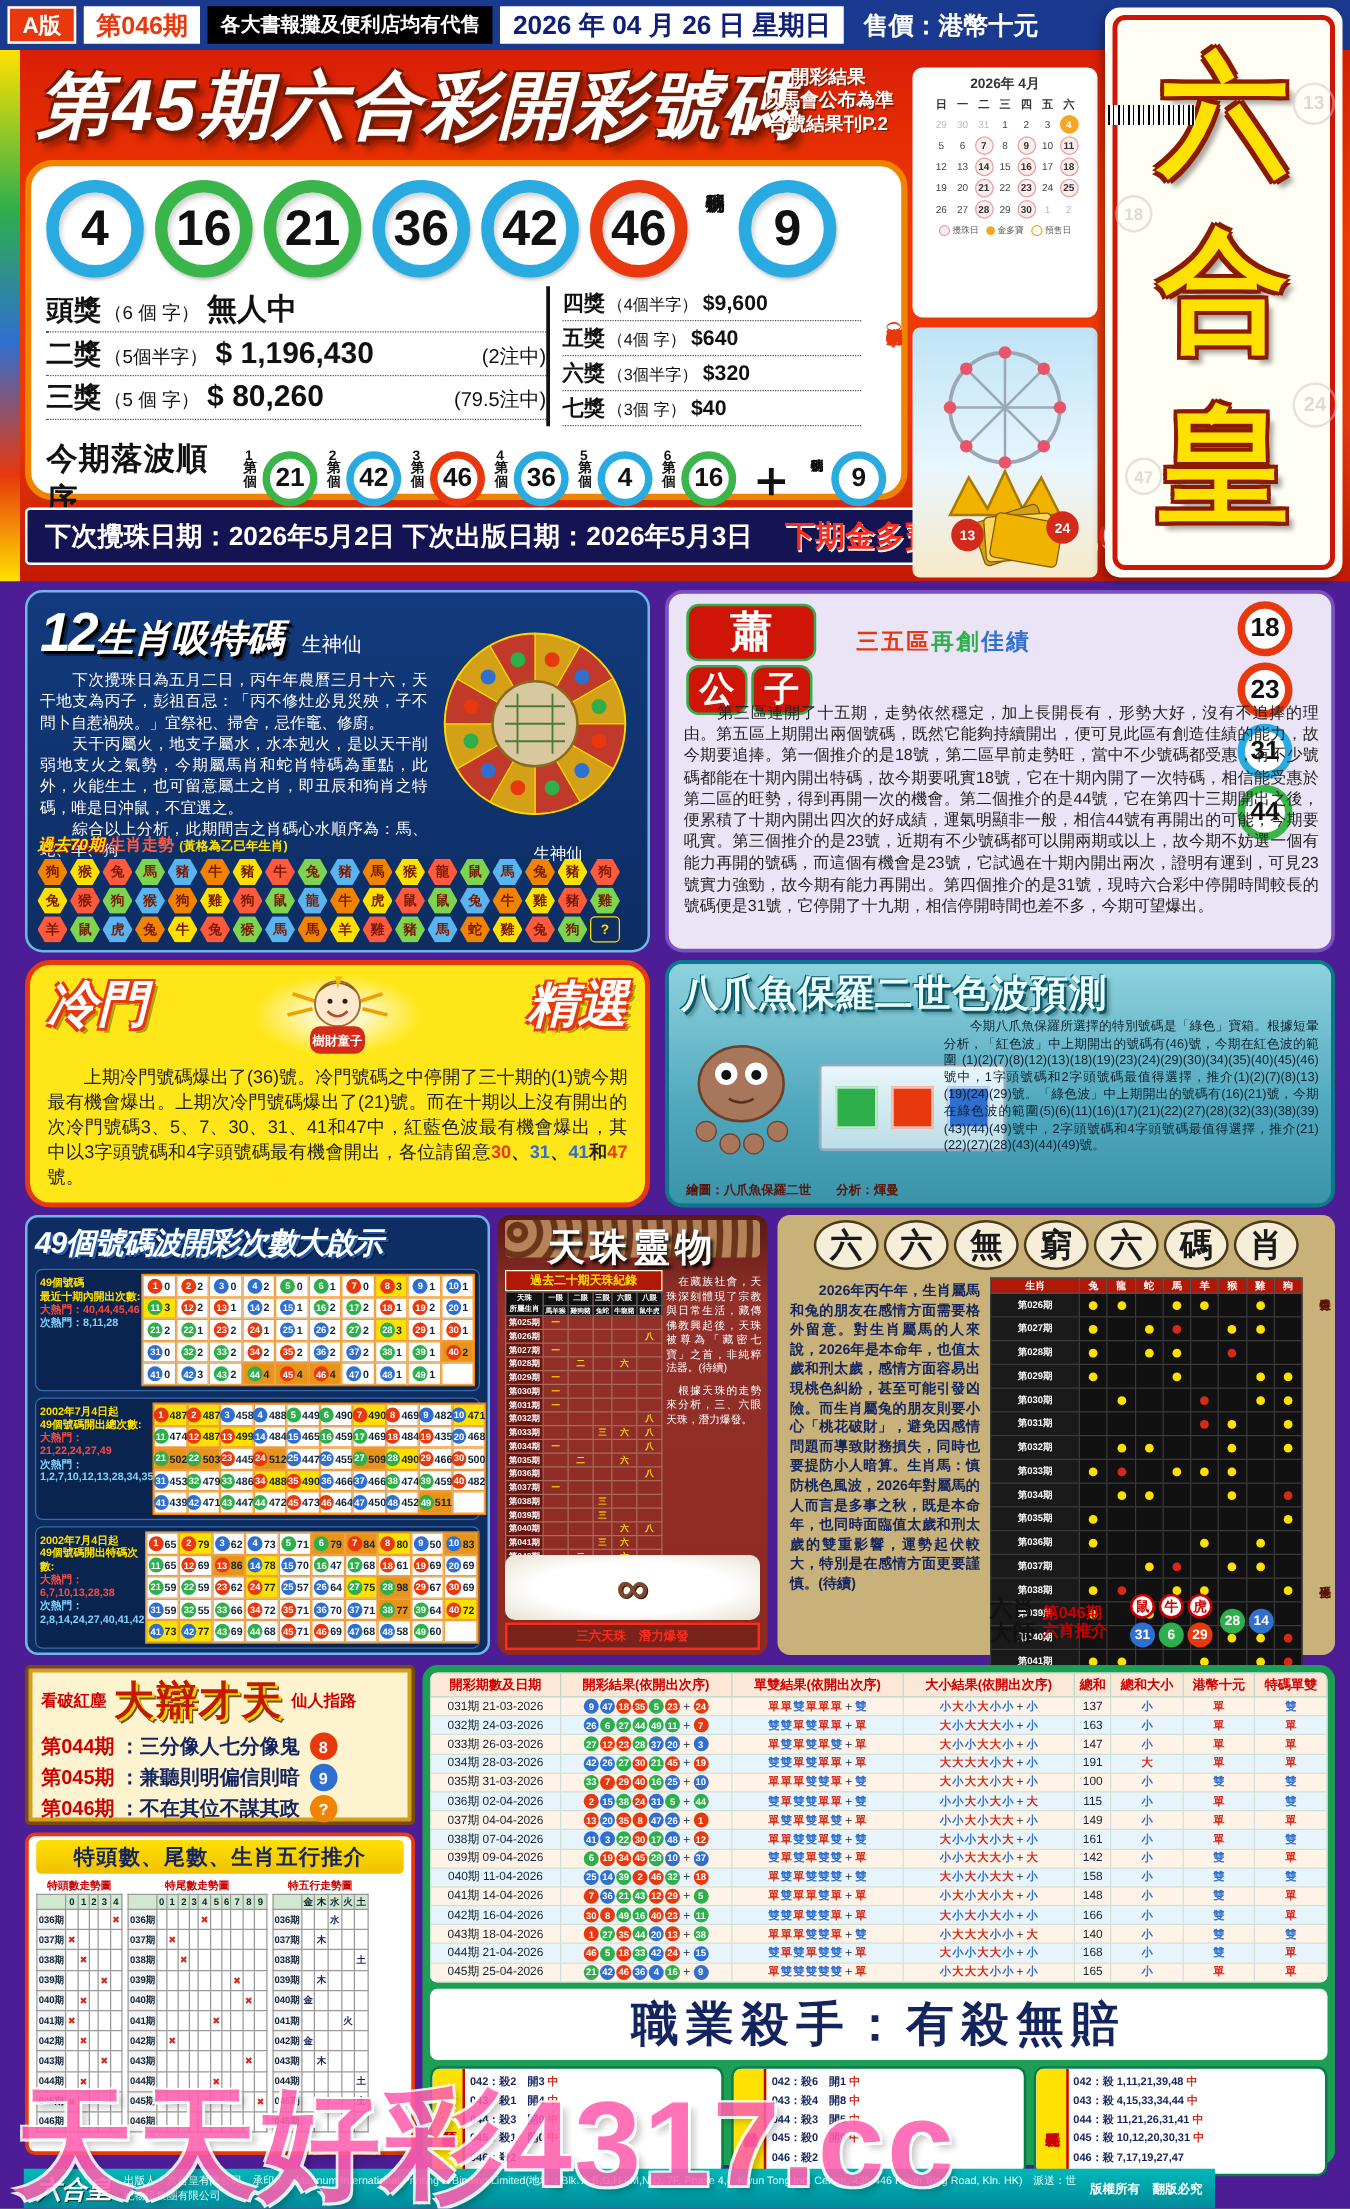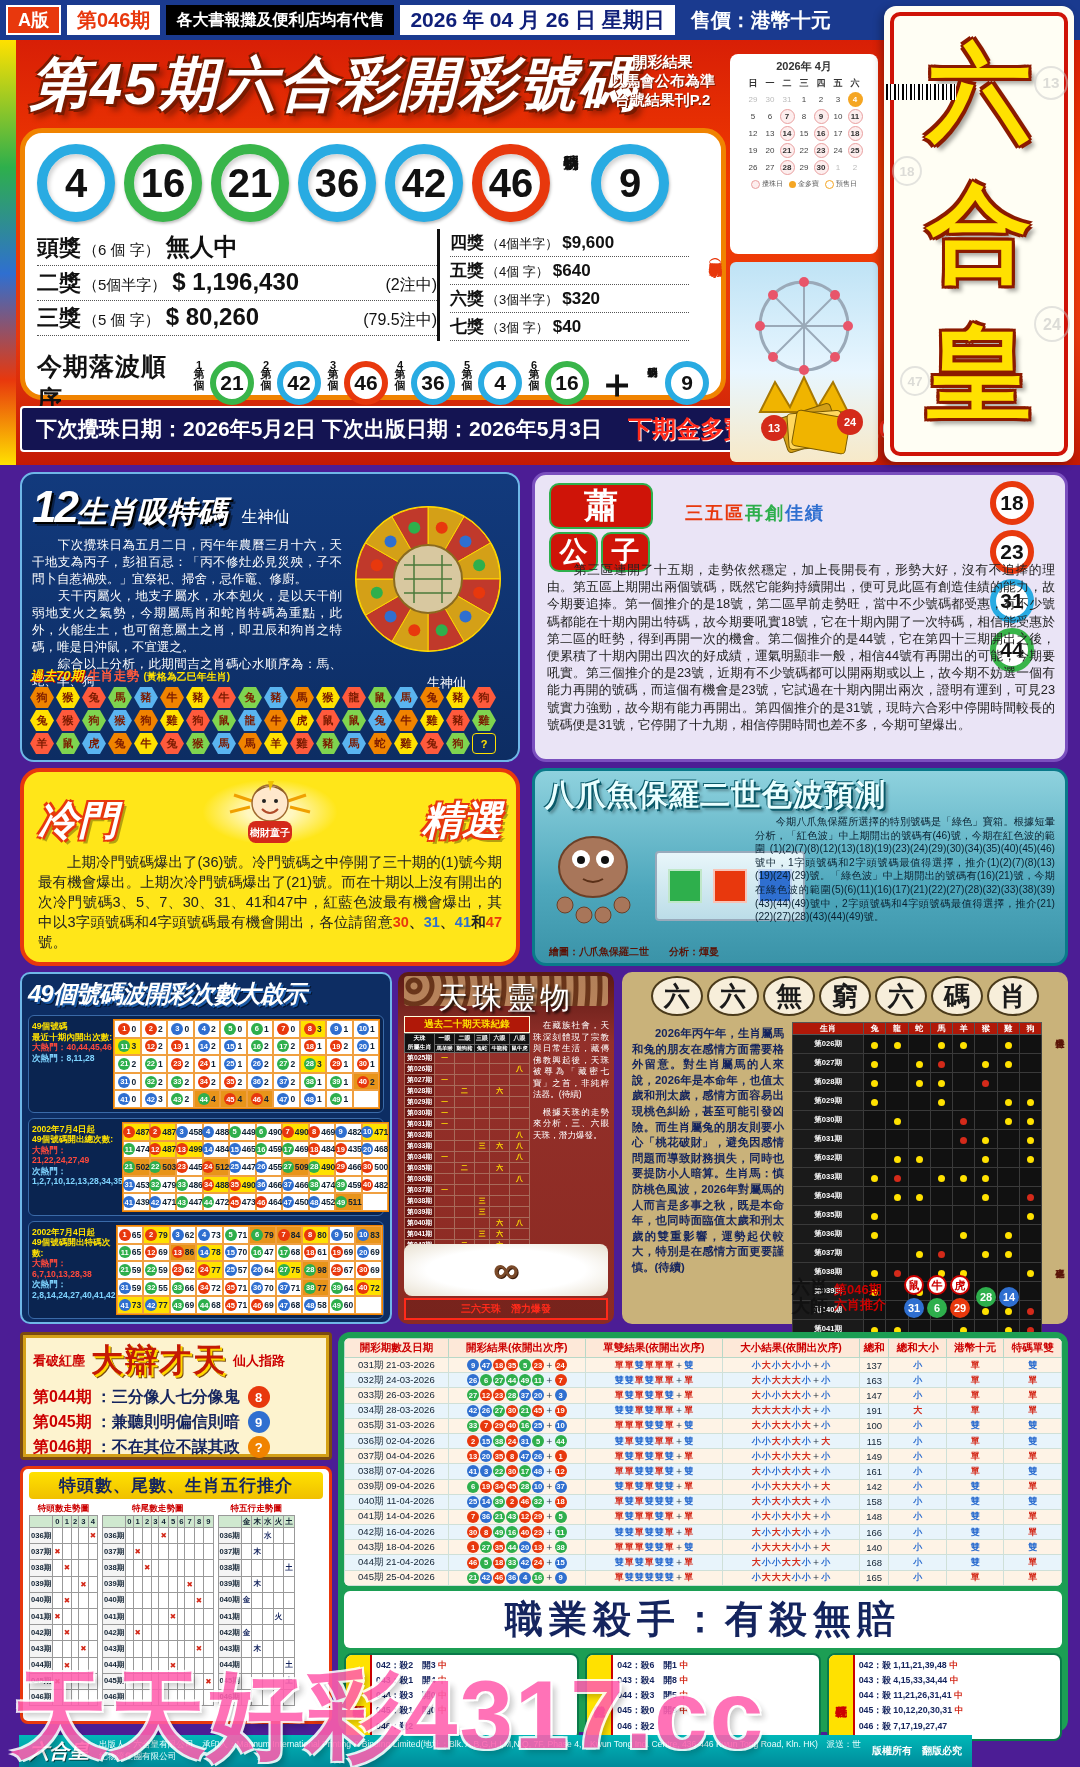--- a/index.html
+++ b/index.html
@@ -95,21 +95,21 @@
   .hex.q{background:#0d2d63;color:#ffe100;border:1px solid #ffe100;clip-path:none;border-radius:4px;}
   
   #siu{left:532px;top:472px;width:536px;height:290px;background:#eae4f6;border:3px solid #7a4fbe;padding:6px 12px;}
   #siu-logo{position:absolute;left:14px;top:8px;width:110px;display:flex;flex-wrap:wrap;gap:3px;}
   .siubox{background:#cf1408;border:2px solid #2eaf4c;border-radius:10px;color:#fff;font-weight:900;display:flex;align-items:center;justify-content:center;font-family:"Liberation Serif","DejaVu Serif",serif;}
   #siu-head{position:absolute;left:150px;top:26px;font-size:18px;font-weight:900;letter-spacing:2px;}
   #siu-balls{position:absolute;right:10px;top:6px;width:86px;display:flex;flex-wrap:wrap;gap:5px;justify-content:center;}
   #siu-body{position:absolute;left:12px;top:86px;width:508px;color:#222;font-size:12.8px;line-height:17.2px;text-align:justify;}
   
   #cold{left:20px;top:768px;width:500px;height:198px;background:#ffe619;border:4px solid #e8380d;border-radius:20px;padding:4px 14px;}
-  #cold-head{display:flex;align-items:flex-end;justify-content:space-between;height:72px;}
+  #cold-head{display:flex;align-items:flex-start;justify-content:space-between;height:72px;}
   .cold-t{font-size:40px;font-weight:900;font-style:italic;color:#fff;text-shadow:2px 2px 0 #e8380d,-2px -2px 0 #e8380d,2px -2px 0 #e8380d,-2px 2px 0 #e8380d,4px 4px 0 rgba(0,0,0,.3);}
   #mascot{position:relative;width:150px;height:72px;background:radial-gradient(closest-side,#fff7c0 30%,rgba(255,247,192,0) 90%);display:flex;align-items:center;justify-content:center;}
   #cold-body{font-size:14.5px;line-height:20px;color:#222;text-align:justify;margin-top:4px;}
   .cnum{font-weight:bold;}
   
   #oct{left:532px;top:768px;width:536px;height:198px;background:linear-gradient(180deg,#8fd2de 0%,#4fa8bd 60%,#3a93a8 100%);border:3px solid #0a7a8a;padding:4px 10px;}
   #oct-title{font-size:30px;font-weight:900;color:#eaffff;letter-spacing:1px;text-shadow:2px 2px 0 #0a5a6a,-1px -1px 0 #0a5a6a,4px 4px 3px rgba(0,0,0,.3);}
   #oct-body{position:absolute;right:10px;top:44px;width:300px;font-size:10.2px;line-height:13.6px;color:#0a2030;text-align:justify;}
   #oct-caption{position:absolute;left:14px;bottom:4px;font-size:10px;font-weight:bold;color:#5a1408;}
   #oct-shelf{position:absolute;left:120px;top:80px;width:150px;height:70px;background:linear-gradient(180deg,#e8f6fa,#bcdde8);border:2px solid #9ab;border-radius:4px;display:flex;align-items:center;justify-content:space-around;padding:0 6px;}
@@ -122,21 +122,21 @@
   .glab .hot{color:#ff4a3c;}
   .glab .warm{color:#7fd4ff;}
   .ggrid{display:grid;grid-template-columns:repeat(10,26.5px);grid-auto-rows:17.6px;border:1px solid #f08300;}
   .gcell{display:flex;align-items:center;justify-content:center;gap:1px;background:#fff;border:0.5px solid #f0a040;font-size:8.5px;font-weight:bold;color:#123;}
   .gcell.warm{background:#ffe100;}
   .gcell.hot{background:#e8941a;}
   .gcell .sb{width:12px;height:12px;font-size:7.5px;}
   
   #pearl{left:398px;top:972px;width:216px;height:352px;background:linear-gradient(180deg,#5a1a14,#93302a 20%,#8c2a22);border-radius:10px;padding:4px 6px;overflow:hidden;}
   #pearl-beads{height:30px;background:repeating-radial-gradient(circle at 10px 10px,#c89a6a 0 3px,#6a3a1a 4px 8px,#c89a6a 9px 12px);opacity:.8;border-radius:4px;}
-  #pearl-title{position:absolute;left:0;top:6px;width:100%;text-align:center;font-size:30px;font-weight:400;color:#fff;letter-spacing:4px;text-shadow:2px 2px 3px #000;}
+  #pearl-title{position:absolute;left:0;top:6px;width:100%;text-align:center;font-size:30px;font-weight:700;color:#fff;letter-spacing:4px;text-shadow:2px 2px 3px #000;}
   #pearl-tbl{position:absolute;left:6px;top:44px;width:126px;}
   #pearl-tbl .ttl{background:#b01808;color:#ffe100;font-size:9.5px;font-weight:900;text-align:center;border:1px solid #ffd;padding:1px 0;}
   #pearl-tbl table{border-collapse:collapse;width:100%;}
   #pearl-tbl th{background:#111;color:#fff;font-size:6px;border:1px solid #666;padding:0;}
   #pearl-tbl td{border:1px solid #a86a5a;font-size:6.8px;text-align:center;color:#ffe100;font-weight:bold;height:9.2px;padding:0;}
   #pearl-tbl td.pi{background:#6a1410;color:#fff;font-weight:bold;white-space:nowrap;}
   #pearl-text{position:absolute;right:5px;top:48px;width:76px;color:#fff;font-size:8.6px;line-height:11.5px;text-align:justify;}
   #pearl-bot{position:absolute;left:6px;bottom:28px;width:204px;height:52px;background:radial-gradient(#fff 55%,#e8e0d0);border-radius:8px;display:flex;align-items:center;justify-content:center;}
   #pearl-inf{font-size:36px;color:#7a4a2a;font-weight:900;text-shadow:1px 1px 0 #3a1a0a;}
   #pearl-note{position:absolute;left:6px;bottom:4px;width:204px;border:2px solid #ff2a1a;color:#ff2a1a;font-size:10px;font-weight:900;text-align:center;padding:2px 0;background:rgba(0,0,0,.15);}

